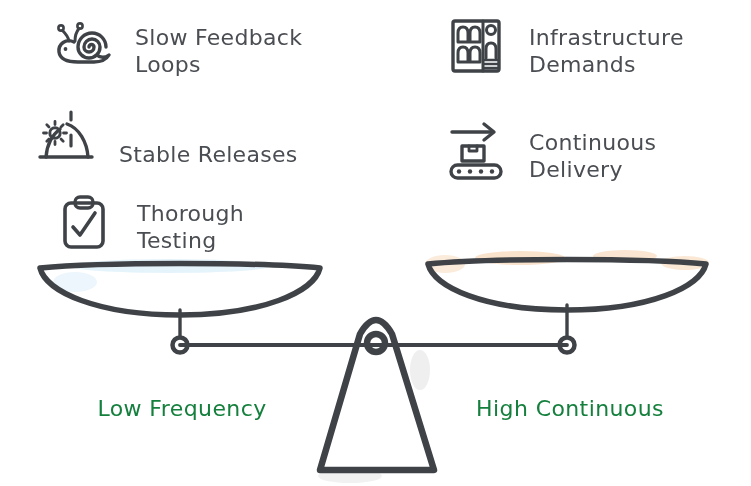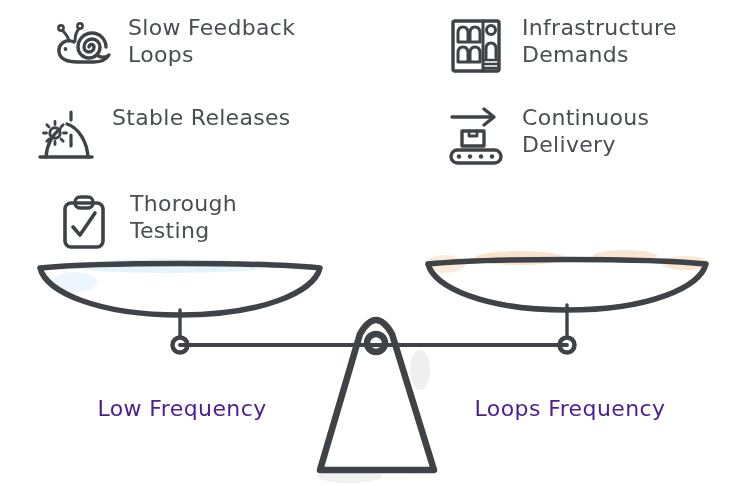--- a/index.html
+++ b/index.html
@@ -1,30 +1,30 @@
 <!DOCTYPE html>
 <html><head>
 <meta charset="utf-8">
 <style>
   html,body { margin:0; padding:0; background:#fff; }
   #stage {
     position:relative; width:751px; height:486px; background:#ffffff;
     font-family:"DejaVu Sans", sans-serif; overflow:hidden;
   }
   .item {
-    position:absolute; display:flex; align-items:flex-start; gap:14px;
+    position:absolute; display:flex; align-items:flex-end; gap:21px;
   }
   .item .icon-box { width:64px; height:64px; flex:0 0 64px; }
   .item-label {
     font-size:22px; line-height:27px; color:#4a4d52;
     white-space:pre-line; letter-spacing:0.3px;
   }
   .pan-label {
     position:absolute; width:250px; text-align:center;
-    font-size:22px; color:#4c1d95; letter-spacing:0.4px;
+    font-size:22px; color:#15803d; letter-spacing:0.4px;
   }
   svg { display:block; }
   .stroke { stroke:#3f4347; fill:none; stroke-linecap:round; stroke-linejoin:round; }
 </style>
 </head>
 <body>
 
 <div id="stage">
 
   <div class="item" style="left:50px; top:14px;">
@@ -77,21 +77,21 @@
         <path class="stroke" stroke-width="3" d="M14,28 v-9 q0,-6 5,-6 q5,0 5,6 v9 z M26,28 v-9 q0,-6 5,-6 q5,0 5,6 v9 z M14,48 v-9 q0,-6 5,-6 q5,0 5,6 v9 z M26,48 v-9 q0,-6 5,-6 q5,0 5,6 v9 z"></path>
         <circle class="stroke" stroke-width="3" cx="47" cy="16" r="4.5"></circle>
         <path class="stroke" stroke-width="3" d="M 42,44 v-9 q0,-6 5,-6 q5,0 5,6 v9"></path>
         <path class="stroke" stroke-width="2.4" d="M 40,46 H 54 M 40,50 H 54 M 40,54 H 54"></path>
       </svg>
     </div>
     <div class="item-label">Infrastructure
 Demands</div>
   </div>
 
-  <div class="item" style="left:444px; top:104px;">
+  <div class="item" style="left:444px; top:119px;">
     <div class="icon-box">
       <svg width="64" height="64" viewBox="0 0 64 64">
         <path class="stroke" stroke-width="3.4" d="M 8,13 H 48"></path>
         <path class="stroke" stroke-width="3.4" d="M 40,5 L 50,13 L 40,21"></path>
         <rect class="stroke" stroke-width="3.4" x="18" y="27" width="22" height="15"></rect>
         <path class="stroke" stroke-width="2.8" d="M 25,27 v5 h 8 v-5"></path>
         <rect class="stroke" stroke-width="3.4" x="7" y="46" width="50" height="13" rx="6.5"></rect>
         <circle cx="15" cy="52.5" r="2.2" fill="#3f4347"></circle>
         <circle cx="26" cy="52.5" r="2.2" fill="#3f4347"></circle>
         <circle cx="37" cy="52.5" r="2.2" fill="#3f4347"></circle>
@@ -125,15 +125,15 @@
     <path class="stroke" stroke-width="3.8" d="M 180,95 H 567"></path>
 
     <path class="stroke" stroke-width="6.5" fill="#e9eaea" d="M 320,220 L 360,84 Q 376,56 392,84 L 434,220 Z"></path>
     <circle class="stroke" stroke-width="6.5" cx="376" cy="93" r="9" fill="#ffffff"></circle>
 
     <circle class="stroke" stroke-width="4.5" cx="180" cy="95" r="7.5" fill="#ffffff"></circle>
     <circle class="stroke" stroke-width="4.5" cx="567" cy="95" r="7.5" fill="#ffffff"></circle>
   </svg>
 
   <div class="pan-label" style="left:57px; top:396px;">Low Frequency</div>
-  <div class="pan-label" style="left:445px; top:396px;">Loops Frequency</div>
+  <div class="pan-label" style="left:445px; top:396px;">High Continuous</div>
 
 </div>
 
 </body></html>

